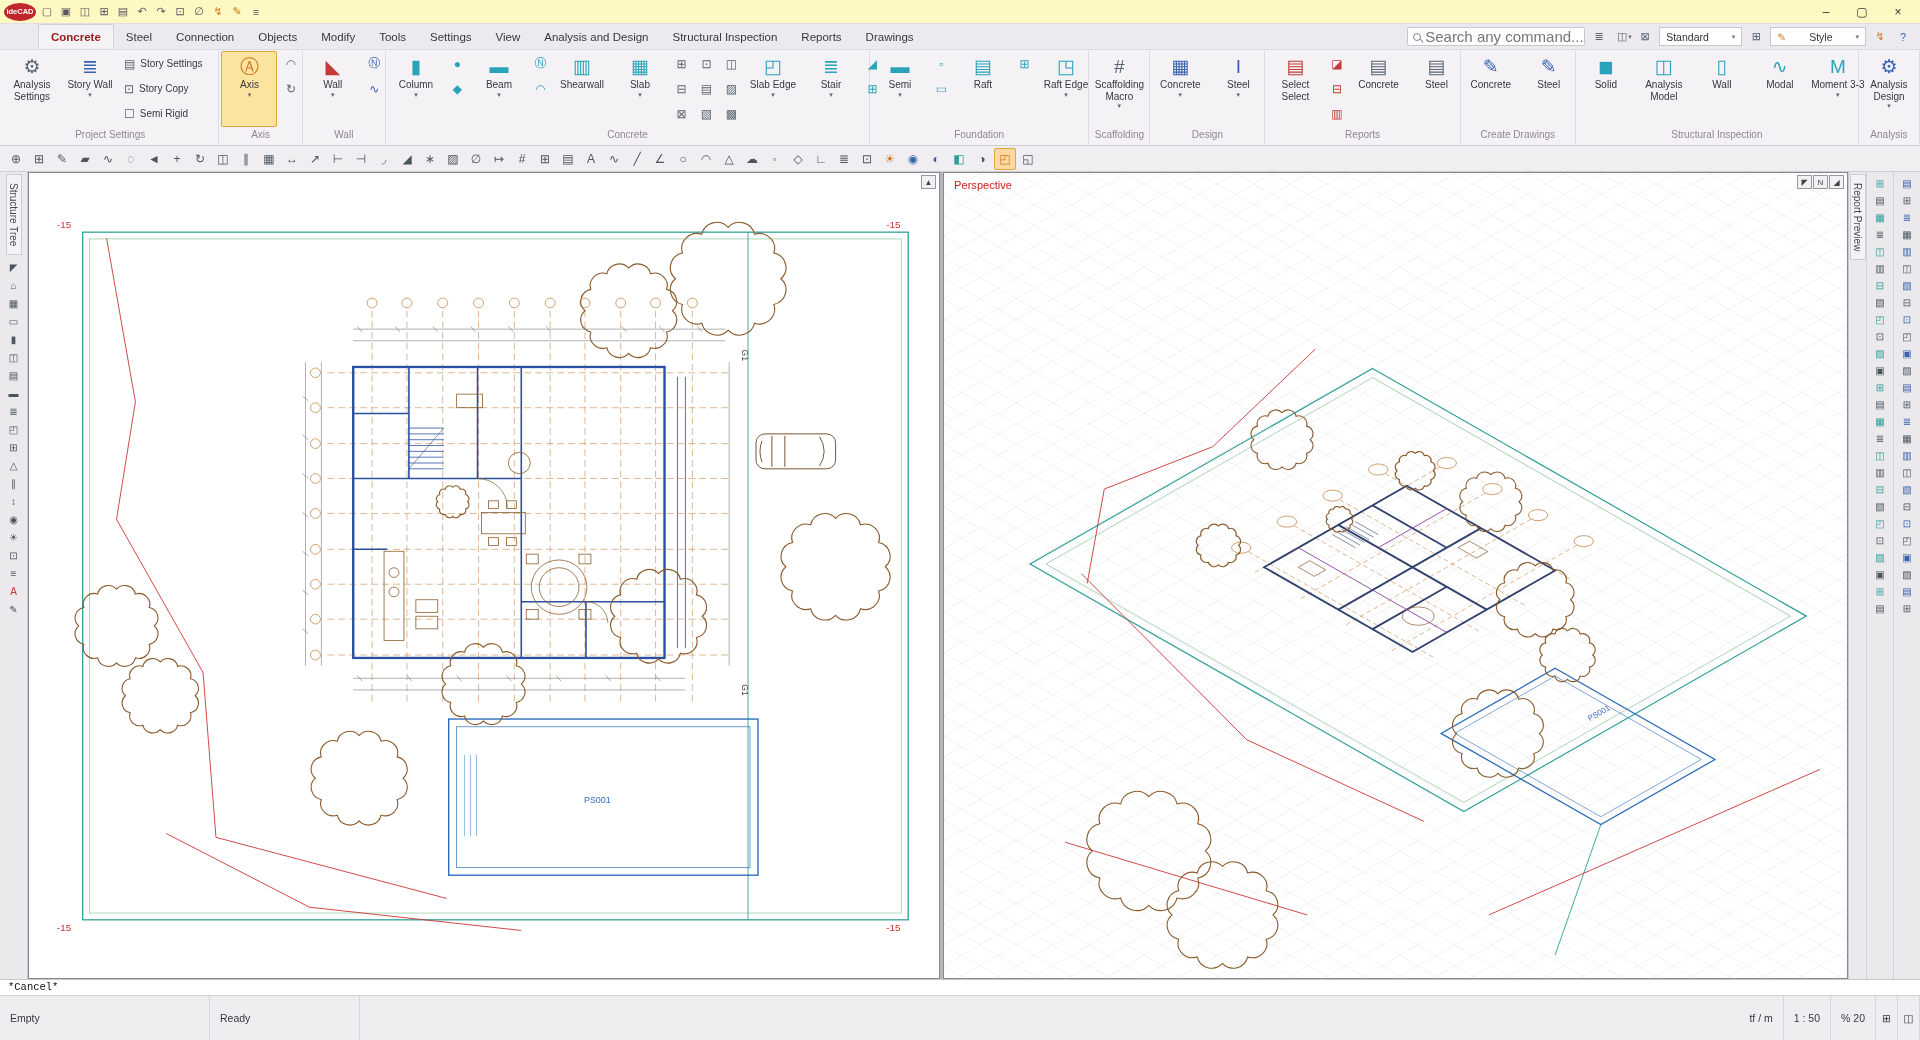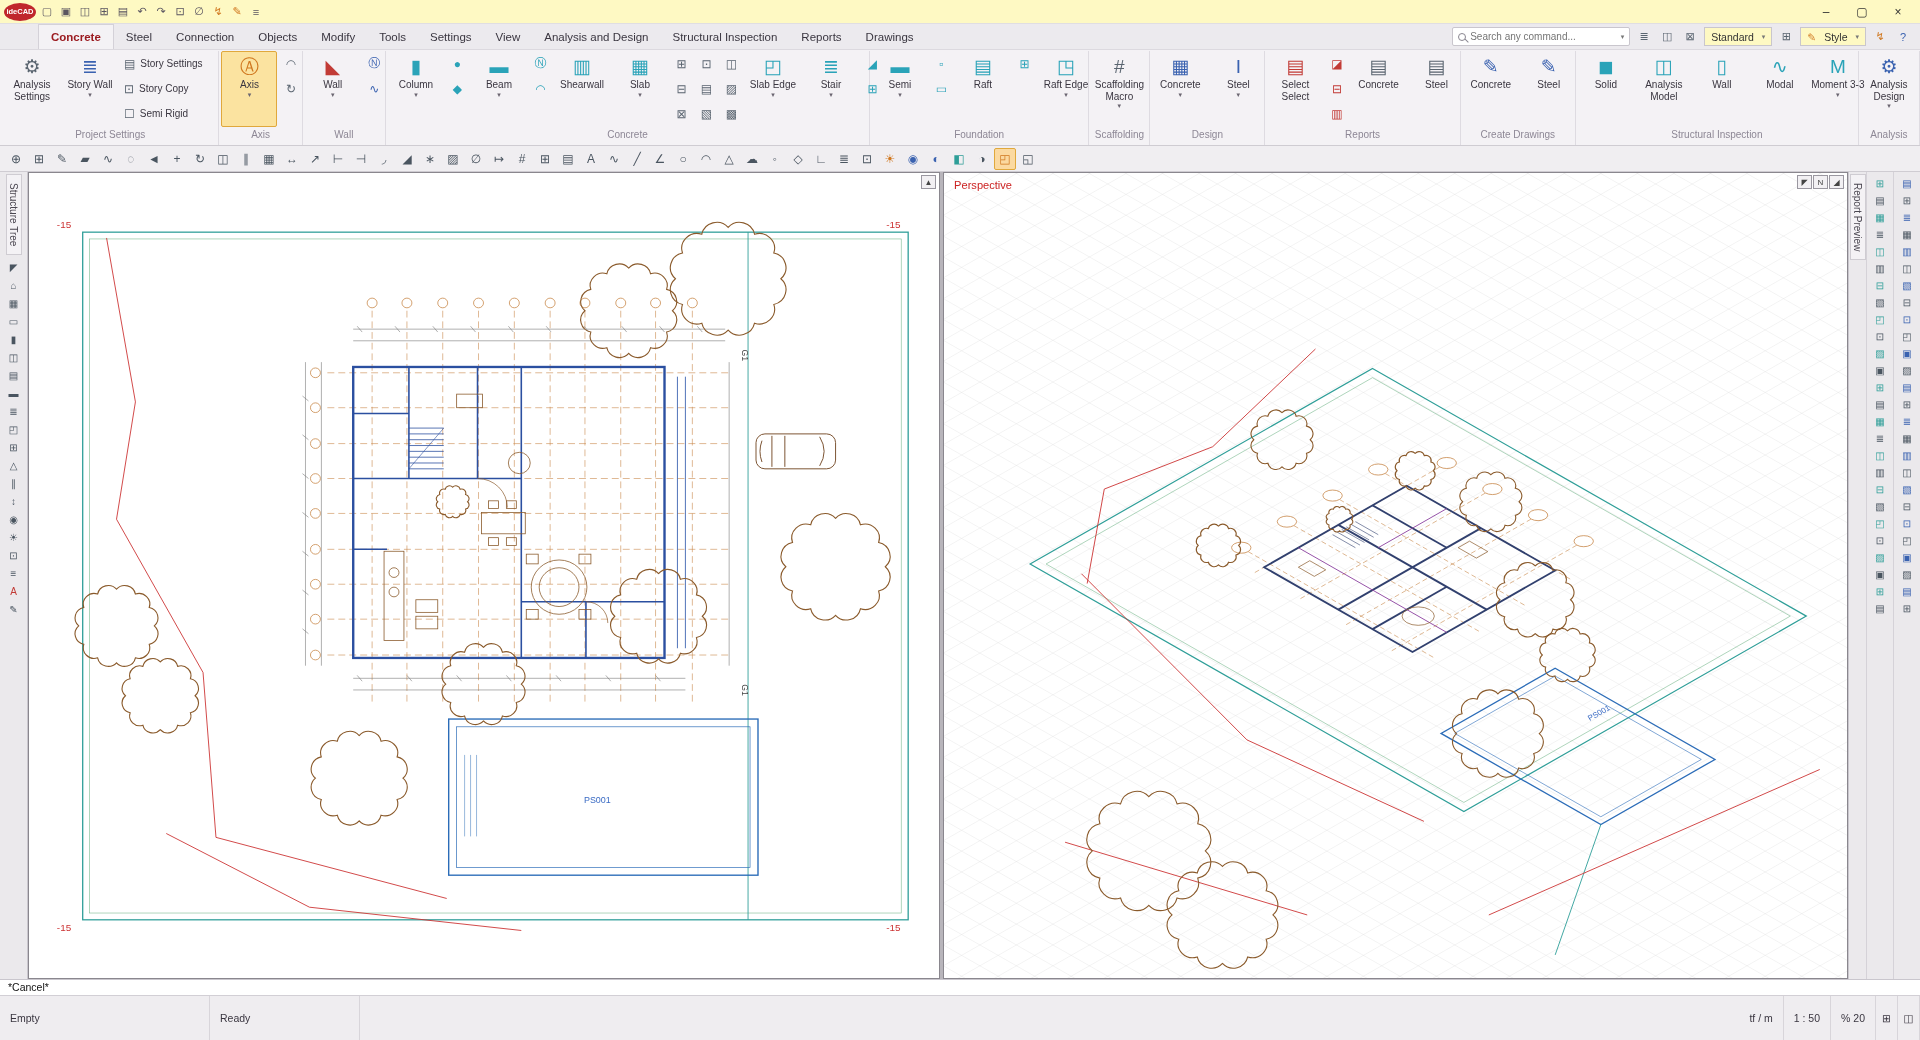--- a/index.html
+++ b/index.html
@@ -15,25 +15,25 @@
   .win-btns{margin-left:auto;display:flex;z-index:2}
   .win-btn{width:36px;height:22px;display:flex;align-items:center;justify-content:center;font-size:12px;color:#333}
 
   
   .tabrow{flex:0 0 26px;background:#eceaee;display:flex;align-items:stretch;padding-left:38px;border-bottom:1px solid #dcd9df}
   .tabs{display:flex}
   .tab{padding:0 12px;display:flex;align-items:center;font-size:11.5px;color:#3a3640;white-space:nowrap}
   .tab.active{background:#f4f2f5;border:1px solid #d4d1d8;border-bottom:none;color:#9b1b20;font-weight:bold}
   .tab-right{margin-left:auto;display:flex;align-items:center;gap:5px;padding-right:8px}
   .searchbox{width:178px;height:19px;border:1px solid #c9c6cd;background:#fff;border-radius:2px;display:flex;align-items:center;padding:0 5px;gap:4px;color:#8a8791}
-  .searchbox input{border:none;outline:none;flex:1;font-size:10px;color:#555;font-family:"Liberation Sans",sans-serif;background:transparent}
+  .searchbox input{border:none;outline:none;flex:1;font-size:15px;color:#555;font-family:"Liberation Sans",sans-serif;background:transparent}
   .mag{width:8px;height:8px;border:1.3px solid #8a8791;border-radius:50%;position:relative;flex:0 0 auto}
   .mag::after{content:'';position:absolute;width:5px;height:1.3px;background:#8a8791;right:-4px;bottom:-2px;transform:rotate(45deg)}
   .tr-icon{width:18px;height:18px;display:flex;align-items:center;justify-content:center;font-size:11px;color:#5a6570}
-  .combo{height:19px;border:1px solid #c9c6cd;background:#fef9c3;display:flex;align-items:center;padding:0 6px;gap:8px;font-size:10.5px;color:#333}
+  .combo{height:19px;border:1px solid #c9c6cd;background:#ffffff;display:flex;align-items:center;padding:0 6px;gap:23px;font-size:10.5px;color:#333}
   .combo .arr{font-size:7px;color:#777}
 
   
   .ribbon{flex:0 0 96px;background:#f4f2f5;display:flex;border-bottom:1px solid #cfccd2;padding:1px 0 0 2px;overflow:hidden}
   .rgroup{display:flex;flex-direction:column;border-right:1px solid #dedbe1;padding:0 2px}
   .rgroup-body{height:76px;display:flex;flex-flow:column wrap;align-content:flex-start;column-gap:2px}
   .rgroup-label{height:17px;text-align:center;font-size:10px;color:#8d8795;line-height:15px;white-space:nowrap;padding:0 3px}
   .rbtn{display:flex;border:1px solid transparent;border-radius:2px}
   .rbtn.big{flex-direction:column;align-items:center;justify-content:flex-start;width:56px;height:76px;padding-top:3px;text-align:center}
   .rbtn.big .rglyph{font-size:19px;line-height:24px}
@@ -66,21 +66,21 @@
   .vp svg{display:block;width:100%;height:100%}
   svg text{font-family:"Liberation Sans",sans-serif}
   .vp-btns{position:absolute;top:2px;right:3px;display:flex;gap:1px}
   .vp-btn{width:15px;height:14px;border:1px solid #9a97a0;background:#f2f0f3;font-size:8px;display:flex;align-items:center;justify-content:center;color:#444}
   .vdivider{flex:0 0 3px;background:#b8b5bb}
   .rrail-tabs{flex:0 0 18px;background:#ebe9ec;border-left:1px solid #c9c6cd;display:flex;flex-direction:column;align-items:center}
   .rrail{flex:0 0 27px;background:#ebe9ec;border-left:1px solid #d5d2d8;display:flex;flex-direction:column;gap:2px;align-items:center;padding-top:4px;overflow:hidden}
   .nsw *{vector-effect:non-scaling-stroke}
 
   
-  .cmdline{flex:0 0 16px;background:#fff;border-top:1px solid #c9c6cd;font-family:Liberation Sans, sans-serif;font-size:10.5px;padding:1px 8px;color:#111}
+  .cmdline{flex:0 0 16px;background:#fff;border-top:1px solid #c9c6cd;font-family:Liberation Mono, monospace;font-size:10.5px;padding:1px 8px;color:#111}
   .statusbar{flex:0 0 19px;background:#efedf0;border-top:1px solid #d2cfd5;display:flex;align-items:center;font-size:10.5px;color:#3a3640}
   .sb-cell{padding:16px 10px;border-right:1px solid #d8d5da;height:100%;display:flex;align-items:center;white-space:nowrap}
   .sb-spacer{flex:1}
   .sb-ico{width:22px;justify-content:center}
 </style>
 </head>
 <body>
 
 <div class="titlebar">
   <div class="logo">ideCAD</div>

